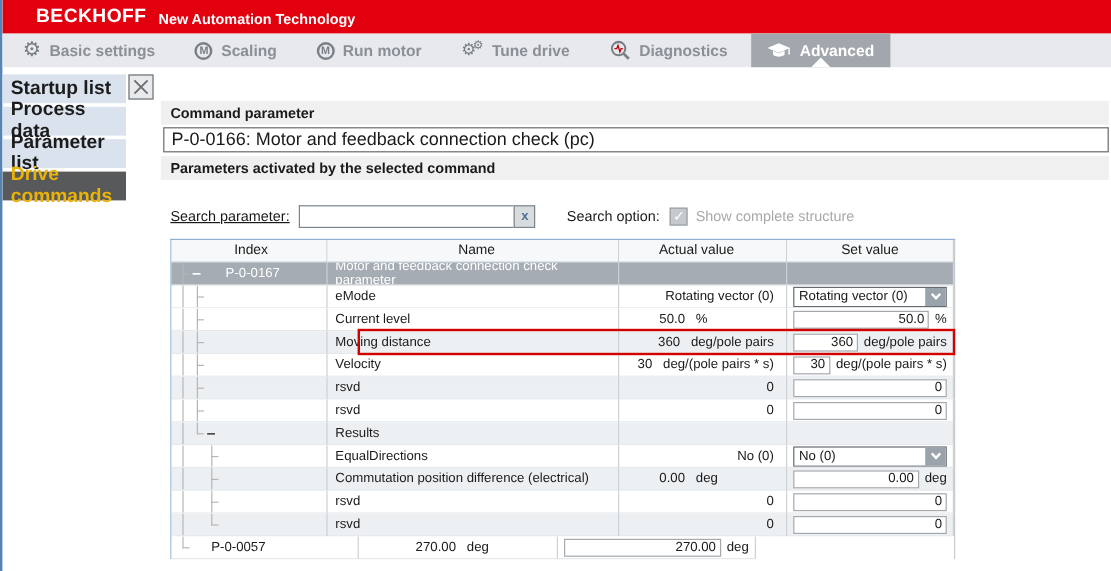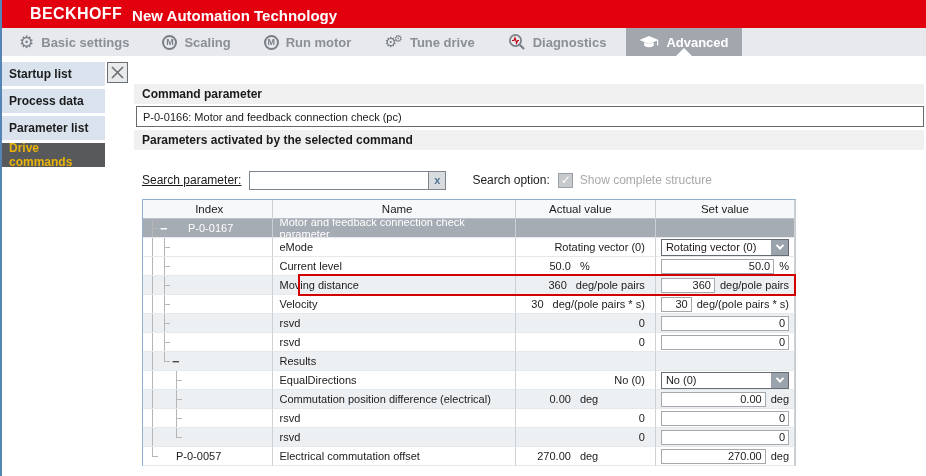--- a/index.html
+++ b/index.html
@@ -5,51 +5,51 @@
   * { box-sizing: border-box; margin: 0; padding: 0; }
   html,body { width: 926px; height: 476px; }
   body {
     font-family: "Liberation Sans", "DejaVu Sans", sans-serif;
     background: #fff; color: #1a1a1a; overflow: hidden; position: relative;
     border-left: 2px solid #5585b5;
   }
   
   .titlebar { height: 28px; background: #e2000f; display: flex; align-items: center; padding-left: 28px; }
   .logo { color: #fff; font-weight: bold; font-size: 16px; letter-spacing: .4px; }
-  .tagline { color: #fff; font-weight: bold; font-size: 15px; margin-left: 10px; padding-top: 3px; }
+  .tagline { color: #fff; font-weight: bold; font-size: 12px; margin-left: 10px; padding-top: 3px; }
   
   .tabbar { height: 28px; background: #e7e9ec; display: flex; align-items: stretch; padding-left: 4px; }
   .tab { display: flex; align-items: center; gap: 7px; padding: 0 13px; margin-right: 7px;
          color: #8a9096; font-weight: bold; font-size: 13px; position: relative; cursor: default; }
   .tab.active { background: #a1a7ac; color: #fff; }
   .tab.active::after { content: ""; position: absolute; left: 50%; bottom: 0; transform: translateX(-50%);
          border-left: 8px solid transparent; border-right: 8px solid transparent; border-bottom: 8px solid #fff; }
   .ic { display: inline-flex; align-items: center; justify-content: center; }
   .ic.g1 { font-size: 17px; color: #787f86; font-family: "DejaVu Sans", sans-serif; }
   .ic.cm { width: 15px; height: 15px; border: 2px solid #787f86; border-radius: 50%; }
   .ic.cm i { font-style: normal; font-weight: bold; font-size: 9px; color: #787f86; line-height: 1; }
   .ic.g2 { font-family: "DejaVu Sans", sans-serif; color: #787f86; font-size: 14px; }
   .ic.g2 b { font-size: 10px; margin-left: -3px; margin-top: -7px; }
   
   .shell { display: flex; }
   .sidebar { width: 132px; flex: none; position: relative; padding-top: 6px; }
   .side-item { width: 103px; height: 24px; background: #d9e2ed; margin-bottom: 3px;
                display: flex; align-items: center; padding-left: 7px;
-               font-size: 12px; font-weight: bold; color: #1c1c1c; cursor: default; }
+               font-size: 16px; font-weight: bold; color: #1c1c1c; cursor: default; }
   .side-item.active { background: #58595b; color: #eab308; }
   .close-btn { position: absolute; top: 6px; left: 105px; width: 21px; height: 21px;
                background: #e8eaec; border: 1px solid #6a6f74; display: flex; align-items: center;
                justify-content: center; cursor: default; }
   .close-btn svg { display: block; }
   
   .content { flex: 1; padding-top: 28px; padding-right: 2px; }
   .secbar { height: 20px; background: #f0f0f0; display: flex; align-items: center;
             padding-left: 8px; font-size: 12px; font-weight: bold; }
   .combo { height: 21px; border: 1px solid #6a6a6a; background: #fff; margin: 2px 0 3px 2px;
-           display: flex; align-items: center; padding-left: 6px; font-size: 11px; }
+           display: flex; align-items: center; padding-left: 6px; font-size: 15px; }
   
   .searchrow { display: flex; align-items: center; margin: 20px 0 0 8px; height: 20px; font-size: 12px; }
   .searchrow .lbl { margin-right: 8px; text-decoration: underline; }
   .sinput { width: 179px; height: 19px; border: 1px solid #7c858d; border-right: none; background: #fff;
             font-size: 11px; padding: 0 4px; font-family: inherit; outline: none; }
   .sclear { width: 18px; height: 19px; background: #d9dcde; border: 1px solid #7c858d;
             font-size: 11px; font-weight: bold; color: #4f7396; display: flex; align-items: center;
             justify-content: center; cursor: default; }
   .optlbl { margin-left: 26px; margin-right: 8px; }
   .chk { width: 15px; height: 15px; background: #c6cacd; border: 1px solid #9aa0a6; position: relative; }
@@ -385,23 +385,20 @@
             </div>
             <div class="cell c3">
               <div class="sin">0</div>
             </div>
           </div>
           <div class="trow">
             <div class="cell c0">
               <span class="ts tr-e"></span>
               <span class="idx">P-0-0057</span>
             </div>
-            <div class="cell c1">
-              <span>Electrical commutation offset</span>
-            </div>
             <div class="cell c2">
               <span class="val">270.00</span>
               <span class="unit">deg</span>
             </div>
             <div class="cell c3">
               <div class="sin">270.00</div>
               <span class="unit">deg</span>
             </div>
           </div>
         </div>

